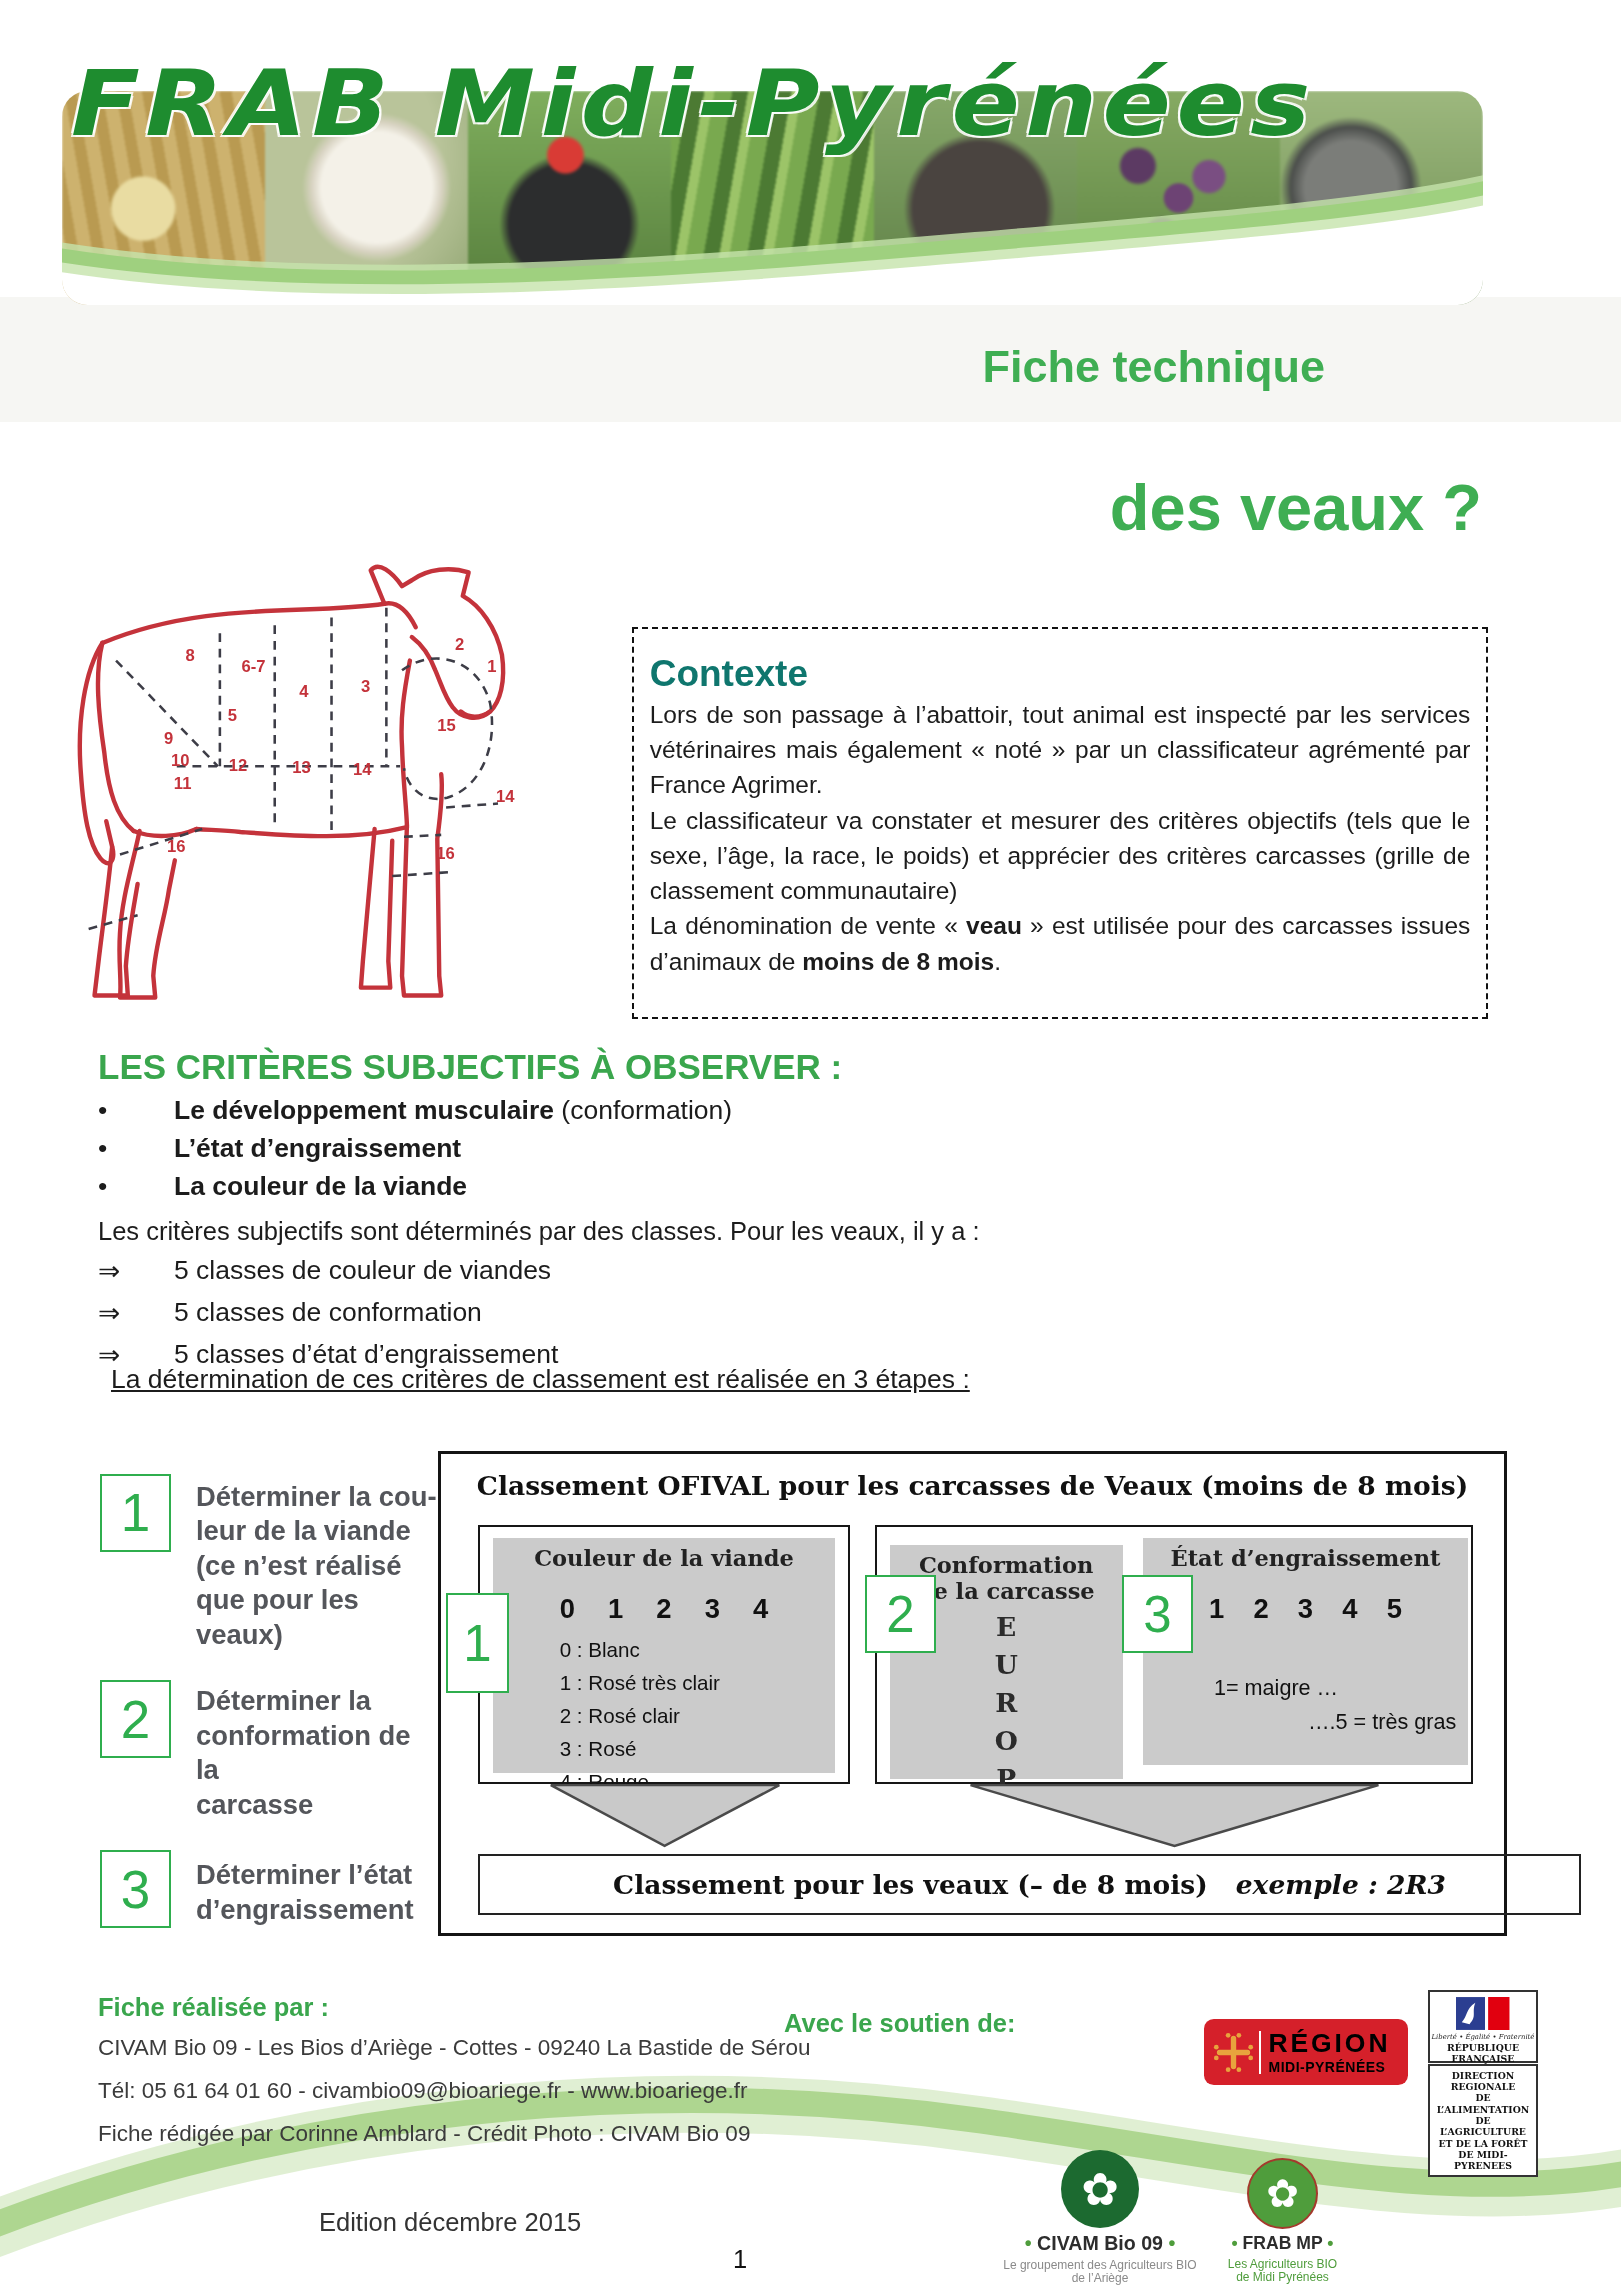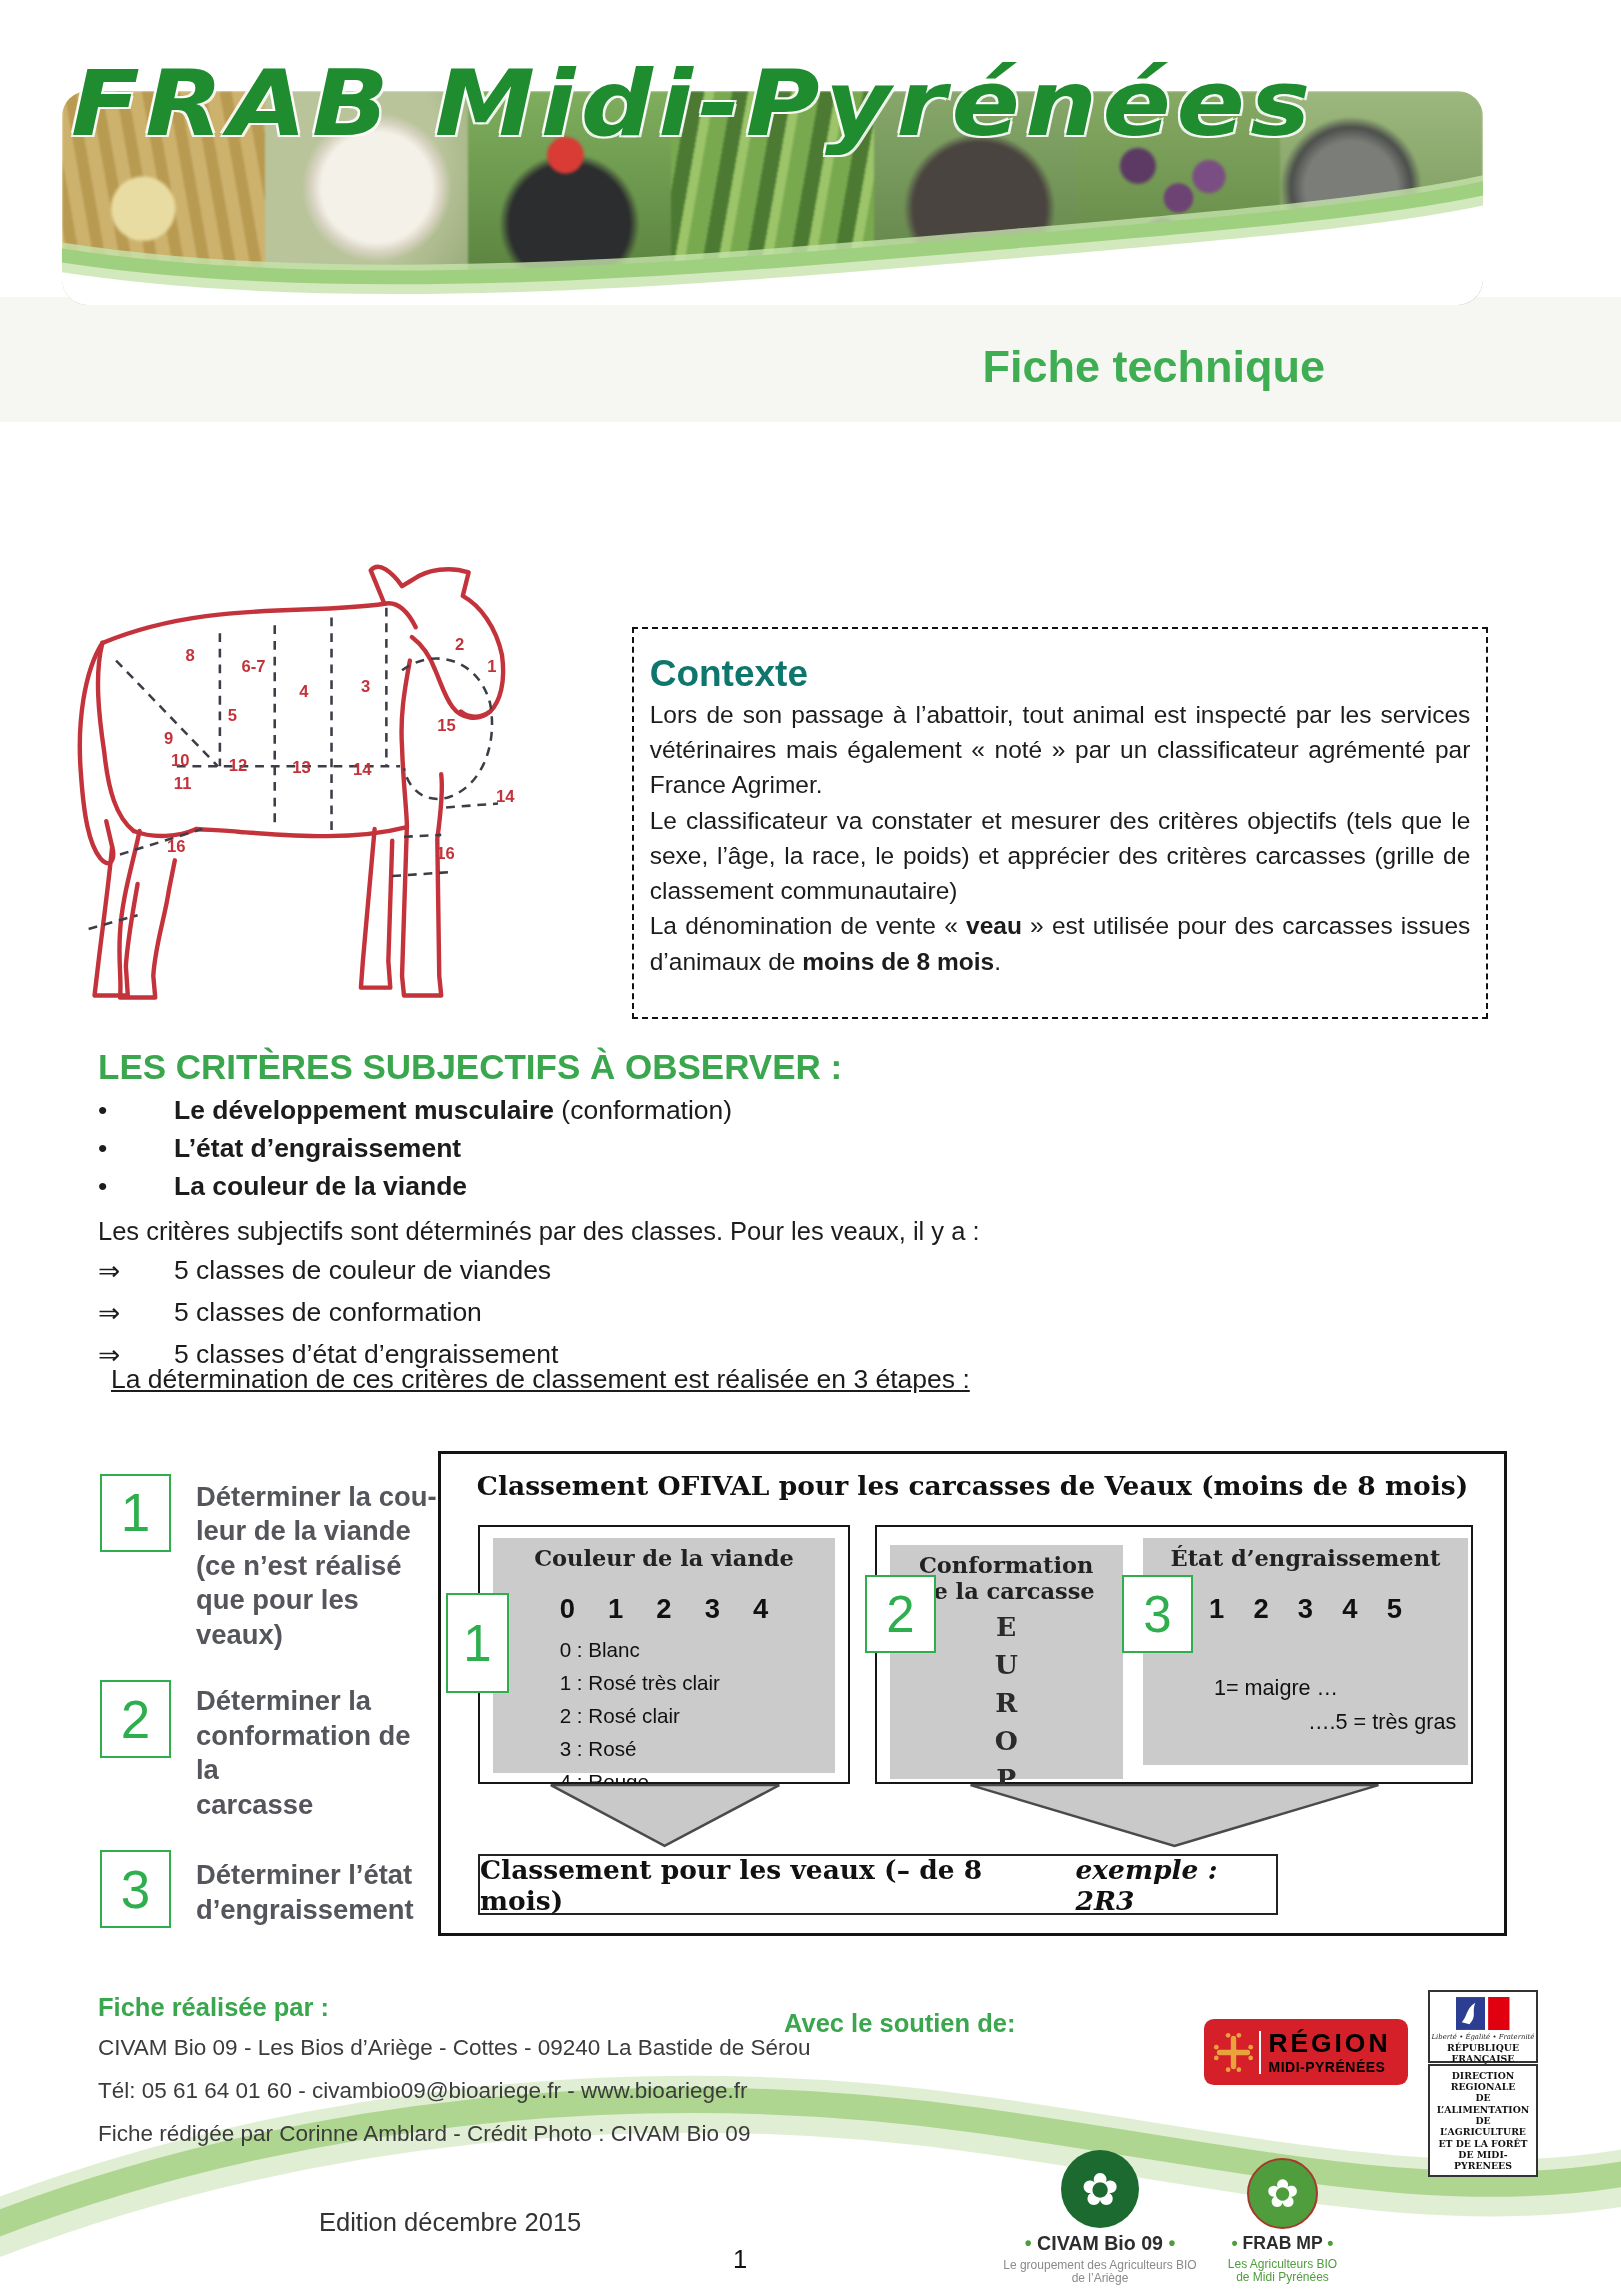--- a/index.html
+++ b/index.html
@@ -101,21 +101,21 @@
   .etat-notes{font-family:"Liberation Sans",sans-serif;font-size:21.6px;color:#111;}
   .note1{position:absolute;left:71px;top:137px;}
   .note2{position:absolute;right:11.8px;top:171px;}
   .green-sq{position:absolute;box-sizing:border-box;border:2.9px solid #2fae4e;background:#fff;z-index:3;
             display:flex;align-items:center;justify-content:center;
             font-family:"Liberation Sans",sans-serif;font-size:51px;color:#2fae4e;}
   #gs1{left:4.9px;top:139px;width:63px;height:100px;}
   #gs2{left:424px;top:121px;width:71px;height:78px;}
   #gs3{left:681px;top:121px;width:71px;height:78px;}
   .tri-svg{position:absolute;left:0;top:329px;width:1062px;height:69px;}
-  .result-box{position:absolute;left:37px;top:400px;width:800px;height:61px;box-sizing:border-box;
+  .result-box{position:absolute;left:37px;top:400px;width:1103px;height:61px;box-sizing:border-box;
               border:2.9px solid #222;display:flex;align-items:center;justify-content:center;gap:28px;
               font-weight:bold;font-size:26.5px;color:#111;}
   .result-box .ex{font-style:italic;font-weight:bold;}
 
   
   .foot-swoosh{position:absolute;left:0;top:2058px;width:1621px;height:234px;pointer-events:none;z-index:0;}
   .realisee{position:absolute;left:98px;top:1993px;z-index:2;}
   .realisee h3{margin:0;font-size:25.5px;color:#3aa64d;}
   .realisee .lines{margin-top:3.9px;font-size:22.5px;color:#3b3b3b;line-height:43px;white-space:pre-line;}
   .soutien{position:absolute;left:784px;top:2009px;font-size:25.5px;font-weight:bold;color:#3aa64d;z-index:2;}
@@ -169,20 +169,21 @@
     <svg class="strip-swoosh" viewBox="0 0 1450 218" preserveAspectRatio="none">
       <path d="M-10,172 C300,222 700,182 1000,157 C1200,140 1360,126 1460,103 L1460,218 L-10,218 Z" fill="#ffffff"></path>
       <path d="M-10,168 C300,218 700,178 1000,153 C1200,136 1360,122 1460,99" fill="none" stroke="#c5e3ab" stroke-width="30" opacity="0.8"></path>
       <path d="M-10,166 C300,216 700,176 1000,151 C1200,134 1360,120 1460,97" fill="none" stroke="#9fd07f" stroke-width="14"></path>
     </svg>
   </div>
   <div class="frab-title">FRAB Midi-Pyrénées</div>
   <div class="fiche-technique">Fiche technique</div>
 
   <div class="main-title">
+    <div class="t2">des veaux ?</div>
   </div>
 
   <svg class="calf" viewBox="0 0 510 484">
     <g>
       <path class="outline" d="M44,100 C150,56 255,72 332,60"></path>
       <path class="outline" d="M44,100 C36,132 40,172 46,212 C50,250 58,278 76,292"></path>
       <path class="outline" d="M44,100 C26,128 18,180 22,232 C25,276 30,305 42,320 C50,330 58,324 54,308 L48,282"></path>
       <path class="outline" d="M76,292 C96,300 122,298 140,290"></path>
       <path class="outline" d="M82,292 C74,330 64,360 62,396 C60,426 64,446 62,462 L98,462 L96,440 C98,408 108,380 112,352 L118,322"></path>
       <path class="outline" d="M54,308 C50,350 44,392 40,426 L36,460 L70,460 L68,430 C70,400 76,370 80,346"></path>

